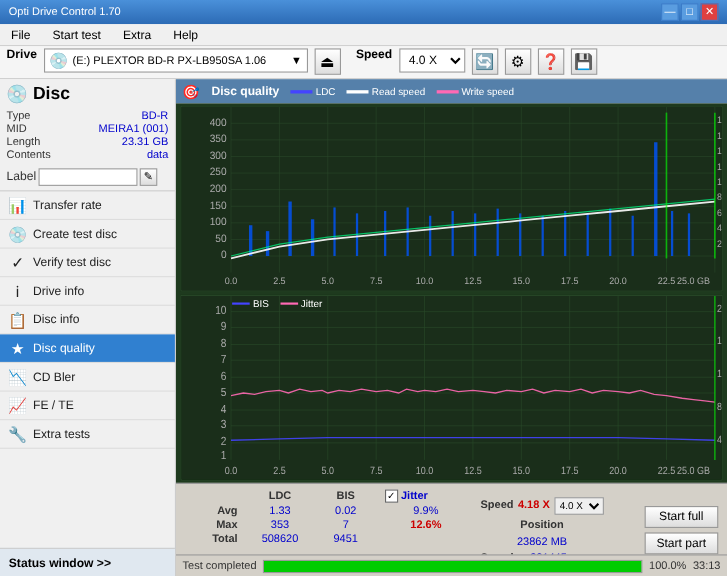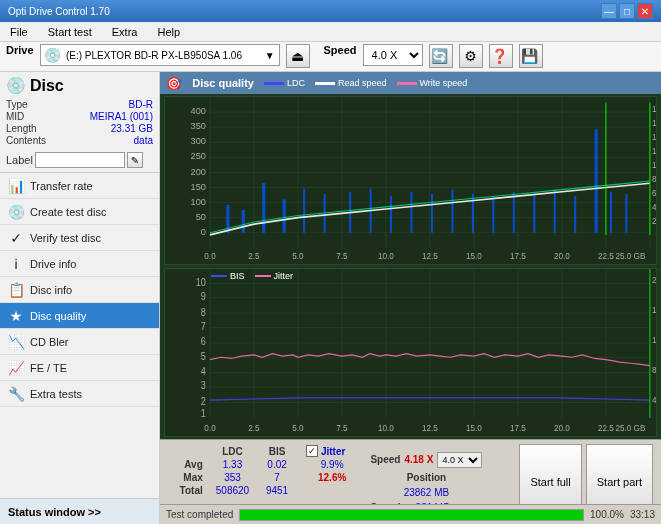--- a/index.html
+++ b/index.html
@@ -153,21 +153,21 @@
       padding: 4px 8px;
       display: flex;
       gap: 8px;
     }
     .stats-table { flex: 1; }
     .stats-table table { width: 100%; border-collapse: collapse; font-size: 10px; }
     .stats-table th { text-align: center; color: #333; font-weight: bold; padding: 1px 4px; }
     .stats-table td { text-align: center; padding: 1px 4px; color: #0000cc; }
     .stats-table td.label { color: #333; font-weight: bold; text-align: right; }
 
-    .action-buttons { display: flex; gap: 4px; justify-content: center; padding-left: 29px; }
+    .action-buttons { display: flex; flex-direction: column; gap: 4px; justify-content: center; padding-left: 29px; }
     .action-btn {
       background: linear-gradient(to bottom, #fff, #ddd);
       border: 1px solid #999;
       padding: 3px 10px;
       font-size: 11px;
       cursor: pointer;
       white-space: nowrap;
     }
 
     

